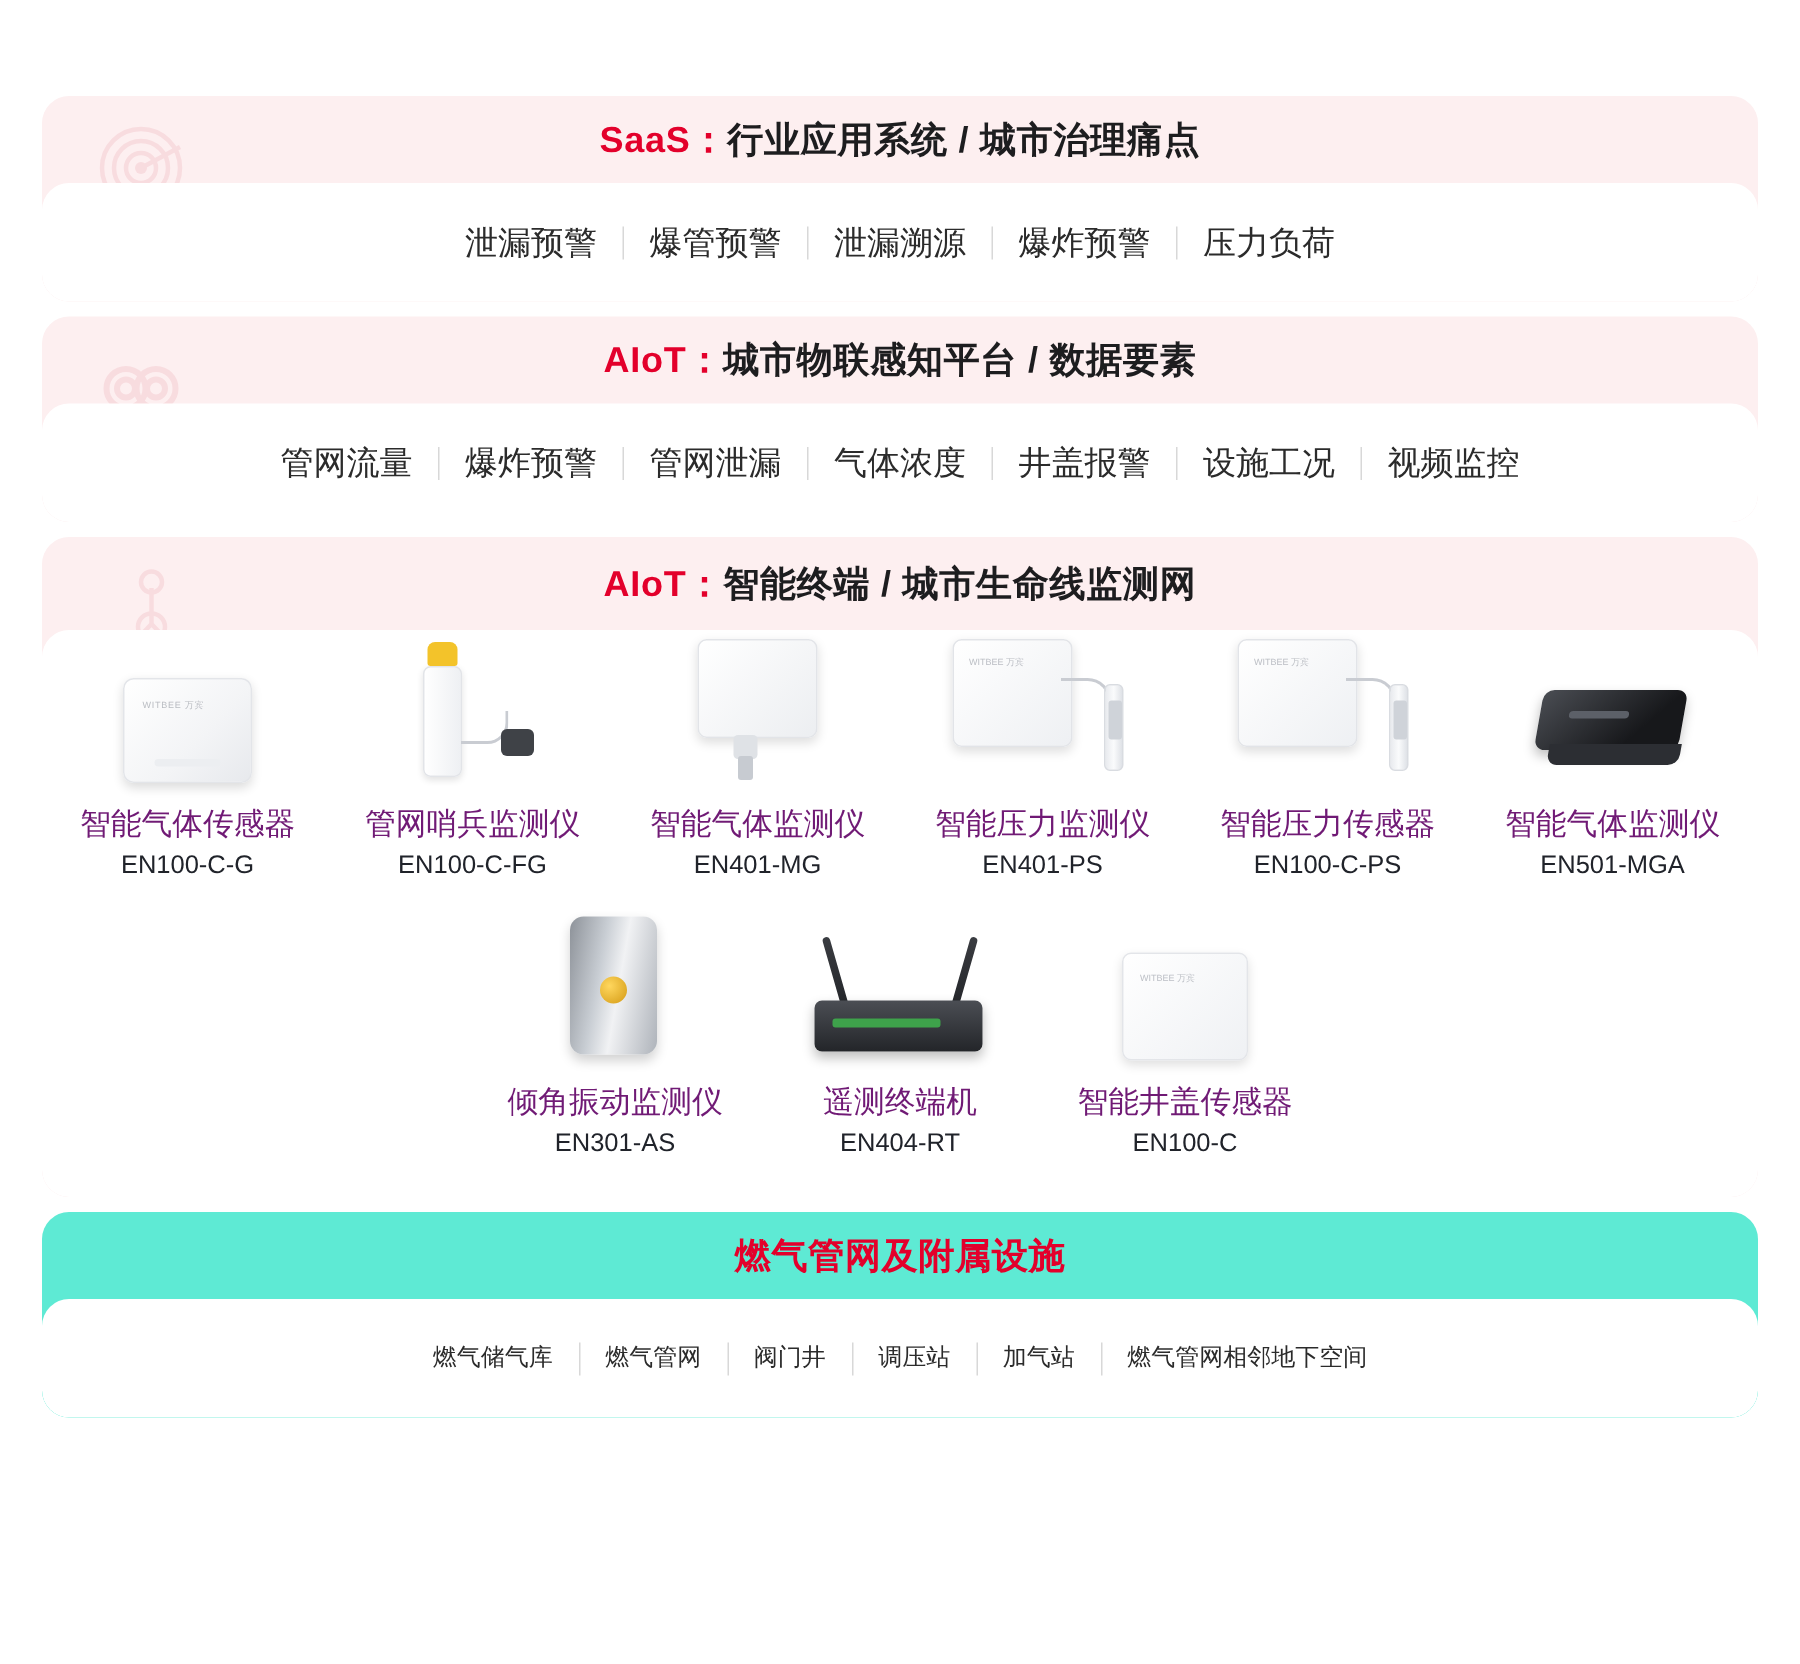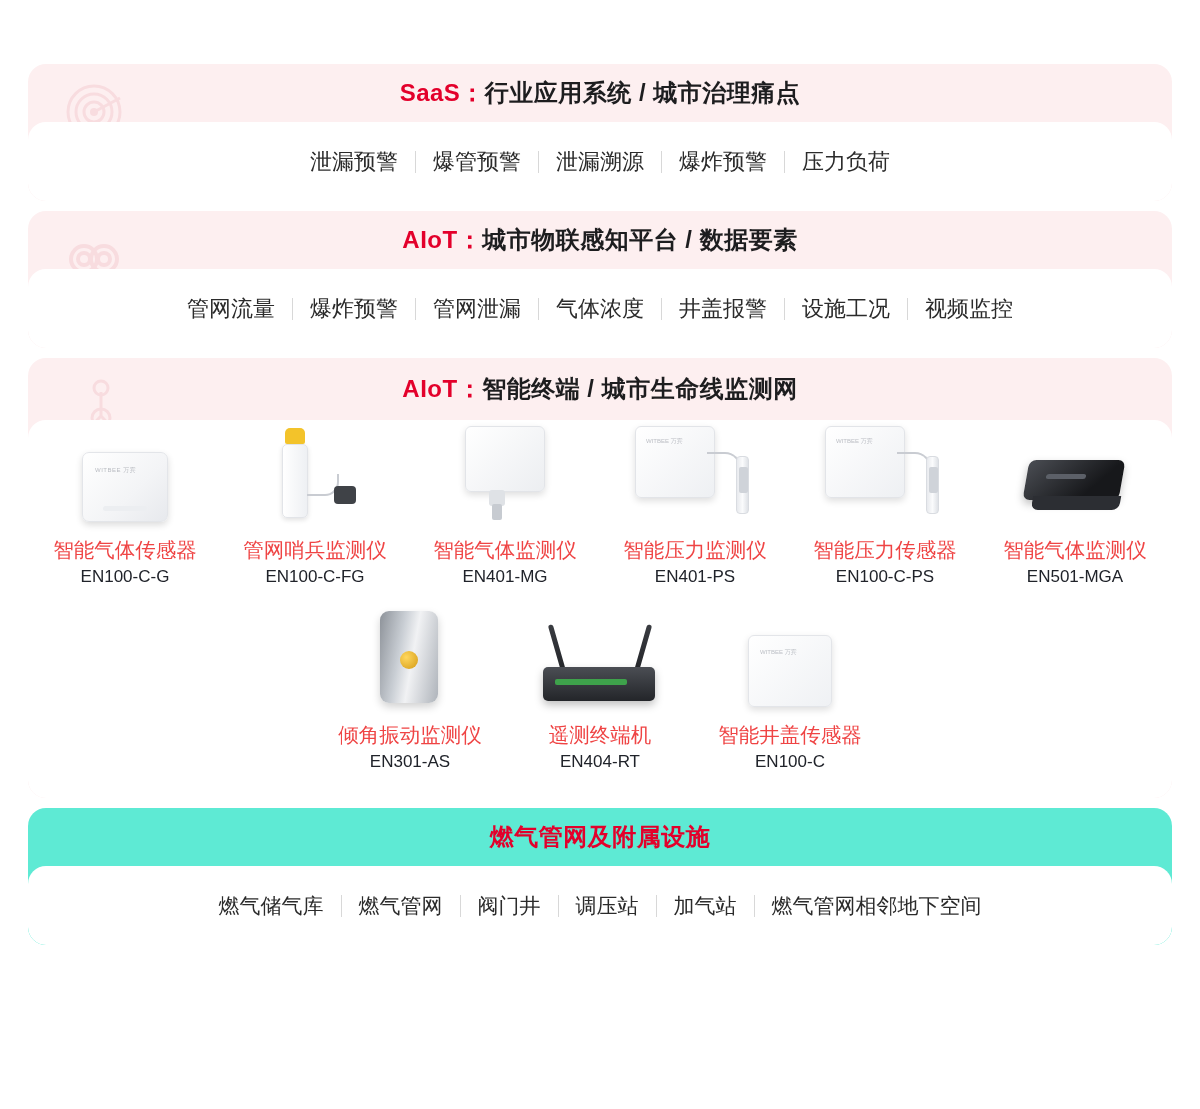--- a/index.html
+++ b/index.html
@@ -82,21 +82,21 @@
     height: 378px;
   }
 
   .chip-row {
     display: flex;
     align-items: center;
     justify-content: center;
     font-size: 22px;
     color: #2b2b2b;
   }
-  .chip-row.small { font-size: 21px; }
+  .chip-row.small { font-size: 16px; }
   .chip {
     padding: 0 17px;
     white-space: nowrap;
   }
   .chip-div {
     width: 1px;
     height: 22px;
     background: #d8d8d8;
   }
 
@@ -130,21 +130,21 @@
     height: 96px;
     width: 100%;
     display: flex;
     align-items: flex-end;
     justify-content: center;
     position: relative;
   }
   .prod-name {
     margin-top: 13px;
     font-size: 20.5px;
-    color: #ef4444;
+    color: #701a75;
     line-height: 1.45;
     white-space: nowrap;
   }
   .prod-model {
     font-size: 17px;
     color: #20232a;
     line-height: 1.45;
     white-space: nowrap;
   }
   .prod-row2 {

